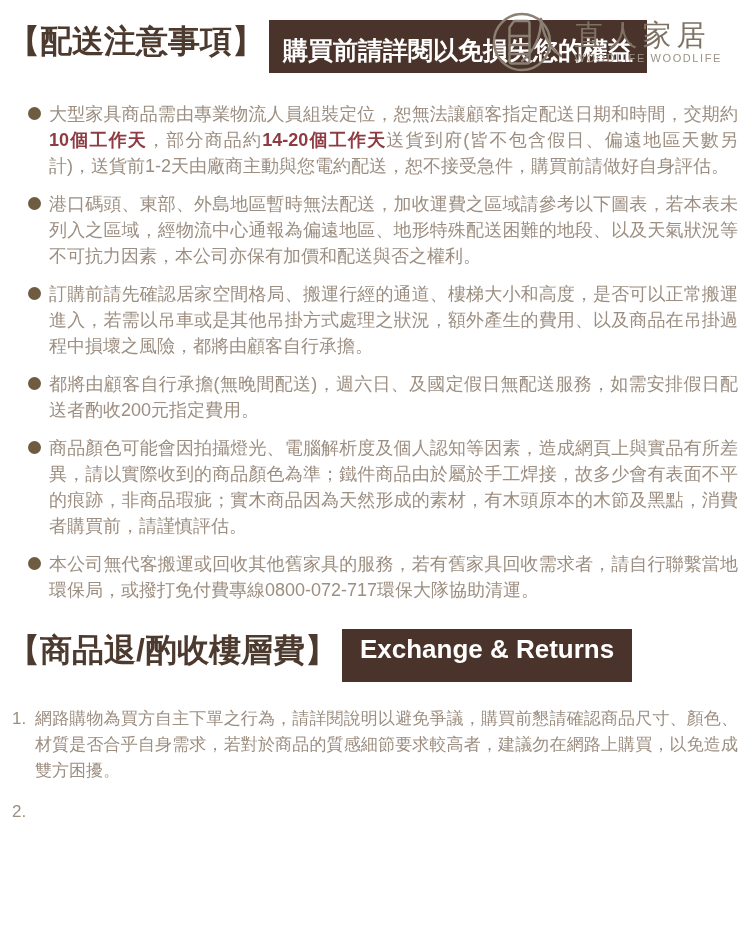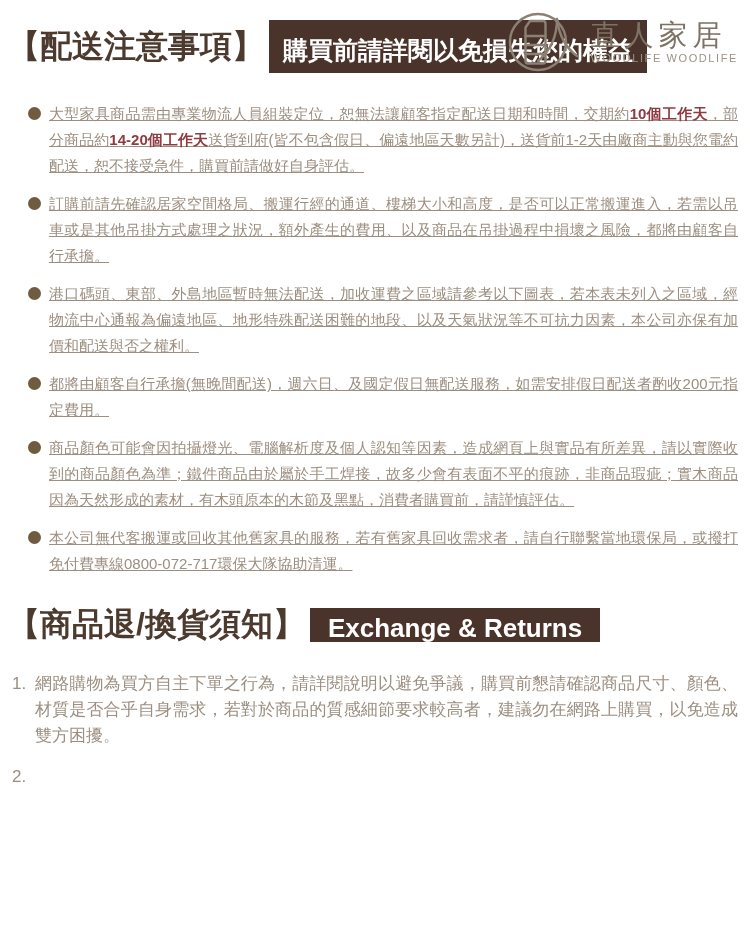--- a/index.html
+++ b/index.html
@@ -18,23 +18,22 @@
     width:750px;
     min-height:938px;
     box-sizing:border-box;
     padding:16px 12px 20px 8px;
     font-family:"Liberation Sans","DejaVu Sans",sans-serif;
     background:#ffffff;
     overflow:hidden;
   }
   .hdr{
     display:flex;
-    align-items:center;
     position:relative;
-    margin:4px 0 0 0;
+    margin:4px 16px 0 0;
   }
   .title{
     font-size:32px;
     font-weight:bold;
     color:var(--title);
     margin:0;
     white-space:nowrap;
     letter-spacing:0px;
   }
   .badge{
@@ -43,21 +42,21 @@
     font-weight:bold;
     font-size:25px;
     line-height:1;
     padding:18px 14px 10px 14px;
     margin-left:5px;
     white-space:nowrap;
     align-self:center;
   }
   .badge2{
     font-size:26px;
-    padding:7px 18px 1px 18px;
+    padding:7px 18px 20px 18px;
     font-family:"Liberation Sans",sans-serif;
   }
   .logo{
     position:absolute;
     right:0px;
     top:-10px;
     display:flex;
     align-items:center;
     gap:9px;
   }
@@ -77,25 +76,24 @@
   }
   ul.notes{
     list-style:none;
     margin:28px 0 0 0;
     padding:0 0 0 20px;
   }
   ul.notes li{
     position:relative;
     padding-left:21px;
     margin-bottom:12px;
-    font-size:15px;
+    font-size:18px;
     line-height:26px;
     color:var(--body);
     text-align:justify;
-    text-decoration:underline;
   }
   ul.notes li .bullet{
     position:absolute;
     left:0;
     top:6px;
     width:13px;
     height:13px;
     border-radius:50%;
     background:var(--bullet);
   }
@@ -147,29 +145,29 @@
       </svg>
       <div class="logo-text">
         <div class="brand-name">直人家居</div>
         <div class="brand-sub">WOODLIFE WOODLIFE</div>
       </div>
     </div>
   </header>
 
   <ul class="notes">
       <li><span class="bullet"></span><span>大型家具商品需由專業物流人員組裝定位，恕無法讓顧客指定配送日期和時間，交期約</span><span class="hl">10個工作天</span><span>，部分商品約</span><span class="hl">14-20個工作天</span><span>送貨到府(皆不包含假日、偏遠地區天數另計)，送貨前1-2天由廠商主動與您電約配送，恕不接受急件，購買前請做好自身評估。</span></li>
+      <li><span class="bullet"></span><span>港口碼頭、東部、外島地區暫時無法配送，加收運費之區域請參考以下圖表，若本表未列入之區域，經物流中心通報為偏遠地區、地形特殊配送困難的地段、以及天氣狀況等不可抗力因素，本公司亦保有加價和配送與否之權利。</span></li>
       <li><span class="bullet"></span><span>訂購前請先確認居家空間格局、搬運行經的通道、樓梯大小和高度，是否可以正常搬運進入，若需以吊車或是其他吊掛方式處理之狀況，額外產生的費用、以及商品在吊掛過程中損壞之風險，都將由顧客自行承擔。</span></li>
-      <li><span class="bullet"></span><span>港口碼頭、東部、外島地區暫時無法配送，加收運費之區域請參考以下圖表，若本表未列入之區域，經物流中心通報為偏遠地區、地形特殊配送困難的地段、以及天氣狀況等不可抗力因素，本公司亦保有加價和配送與否之權利。</span></li>
       <li><span class="bullet"></span><span>都將由顧客自行承擔(無晚間配送)，週六日、及國定假日無配送服務，如需安排假日配送者酌收200元指定費用。</span></li>
       <li><span class="bullet"></span><span>商品顏色可能會因拍攝燈光、電腦解析度及個人認知等因素，造成網頁上與實品有所差異，請以實際收到的商品顏色為準；鐵件商品由於屬於手工焊接，故多少會有表面不平的痕跡，非商品瑕疵；實木商品因為天然形成的素材，有木頭原本的木節及黑點，消費者購買前，請謹慎評估。</span></li>
       <li><span class="bullet"></span><span>本公司無代客搬運或回收其他舊家具的服務，若有舊家具回收需求者，請自行聯繫當地環保局，或撥打免付費專線0800-072-717環保大隊協助清運。</span></li>
     </ul>
 
   <header class="hdr hdr2">
-    <h2 class="title">【商品退/換貨須知】</h2>
+    <h2 class="title">【商品退/酌收樓層費】</h2>
     <div class="badge badge2">Exchange &amp; Returns</div>
   </header>
 
   <ol class="ritems">
       <li><span class="num">1.</span><span>網路購物為買方自主下單之行為，請詳閱說明以避免爭議，購買前懇請確認商品尺寸、顏色、材質是否合乎自身需求，若對於商品的質感細節要求較高者，建議勿在網路上購買，以免造成雙方困擾。</span></li>
       <li>
         <span class="num">2.</span>
       </li>
     </ol>
 

